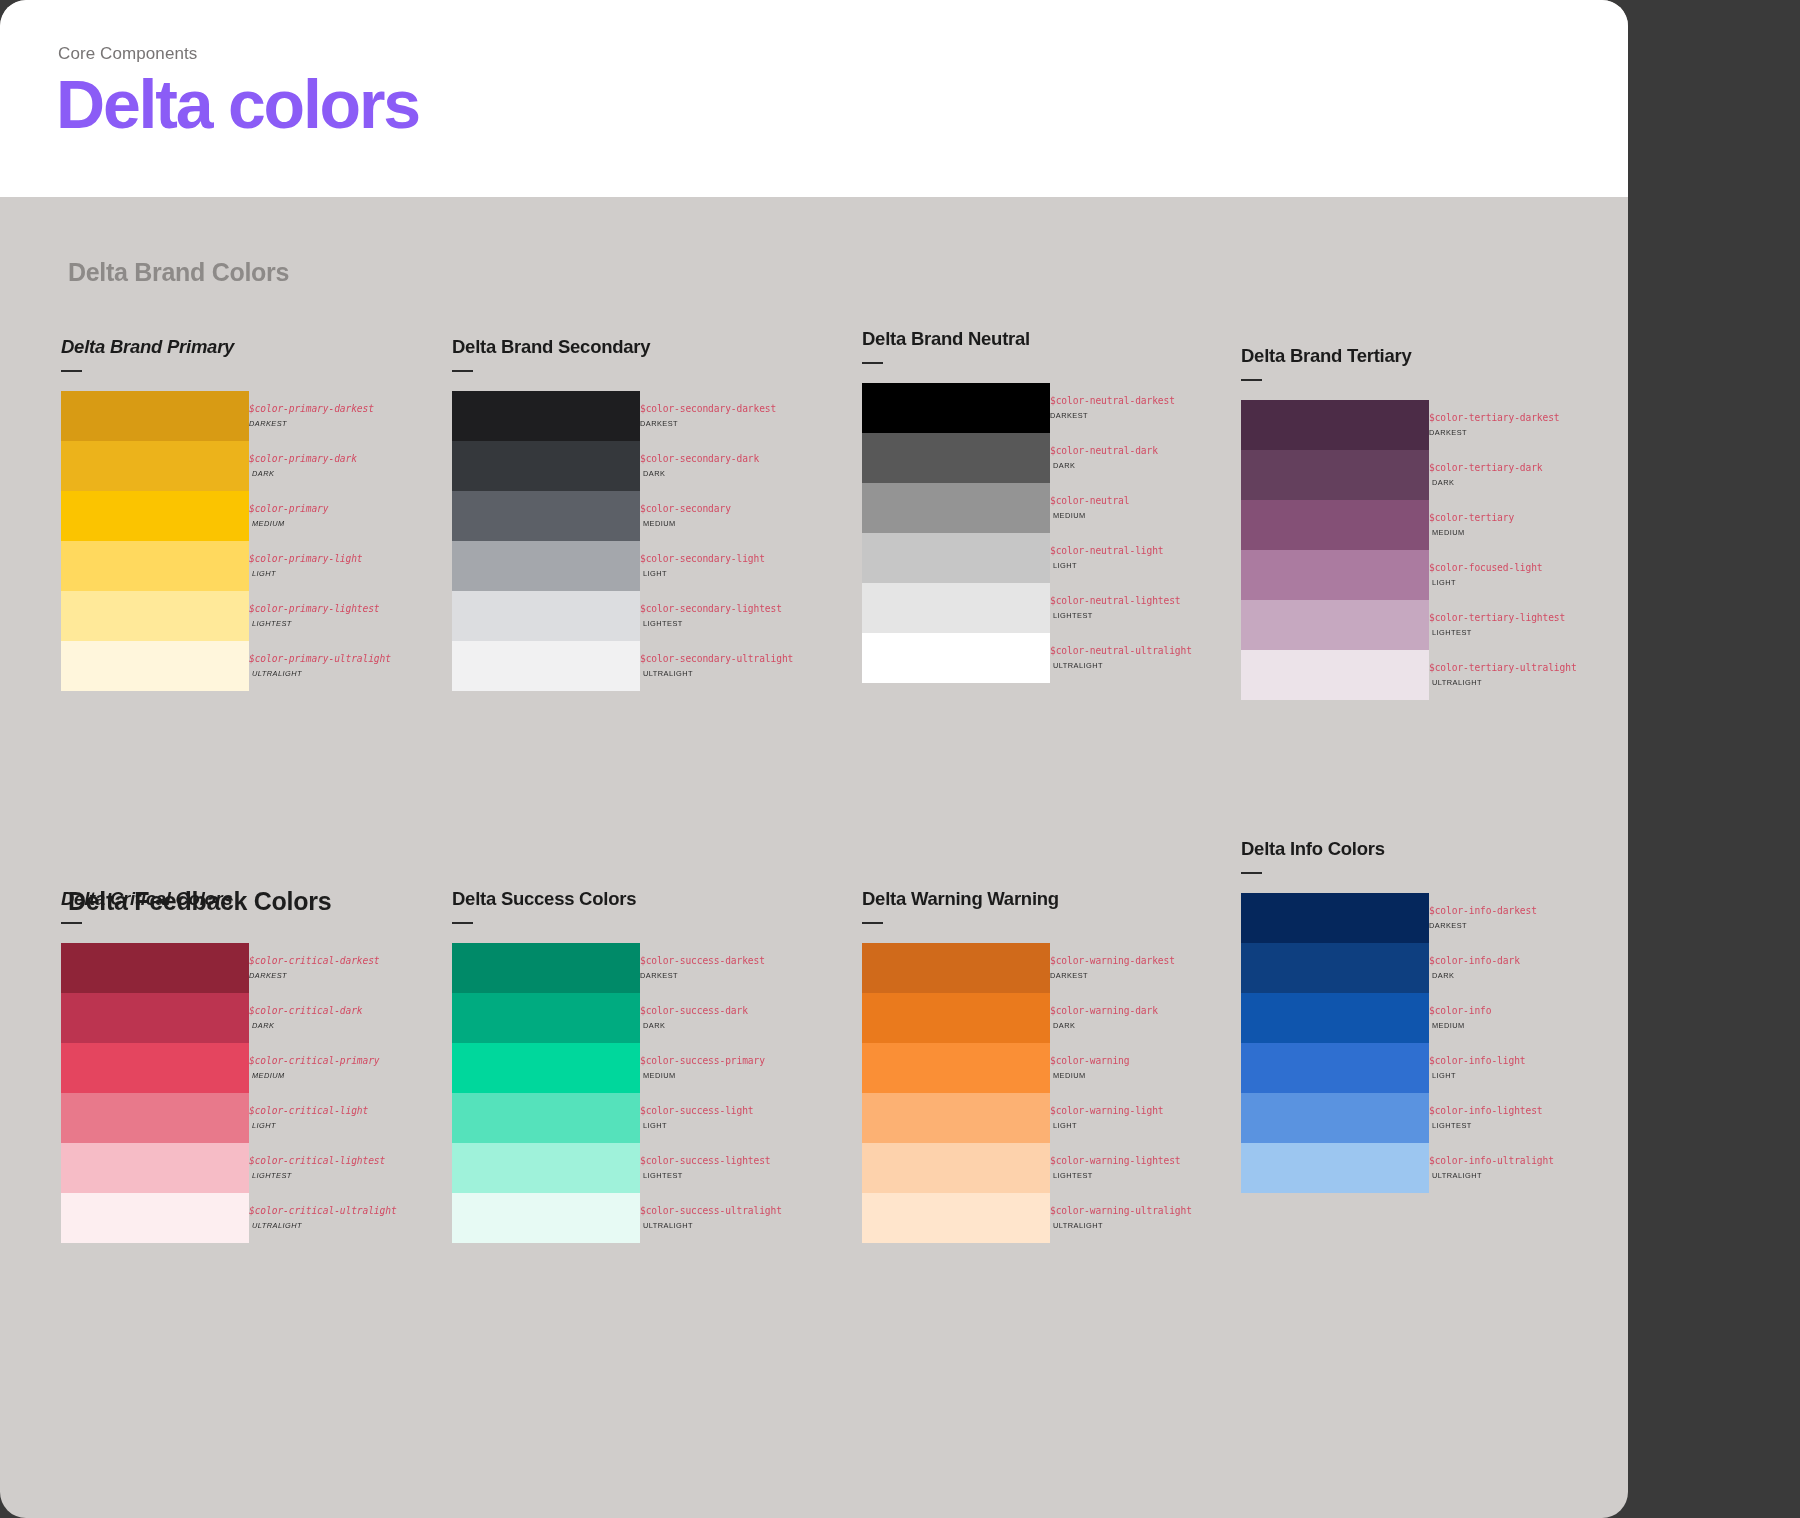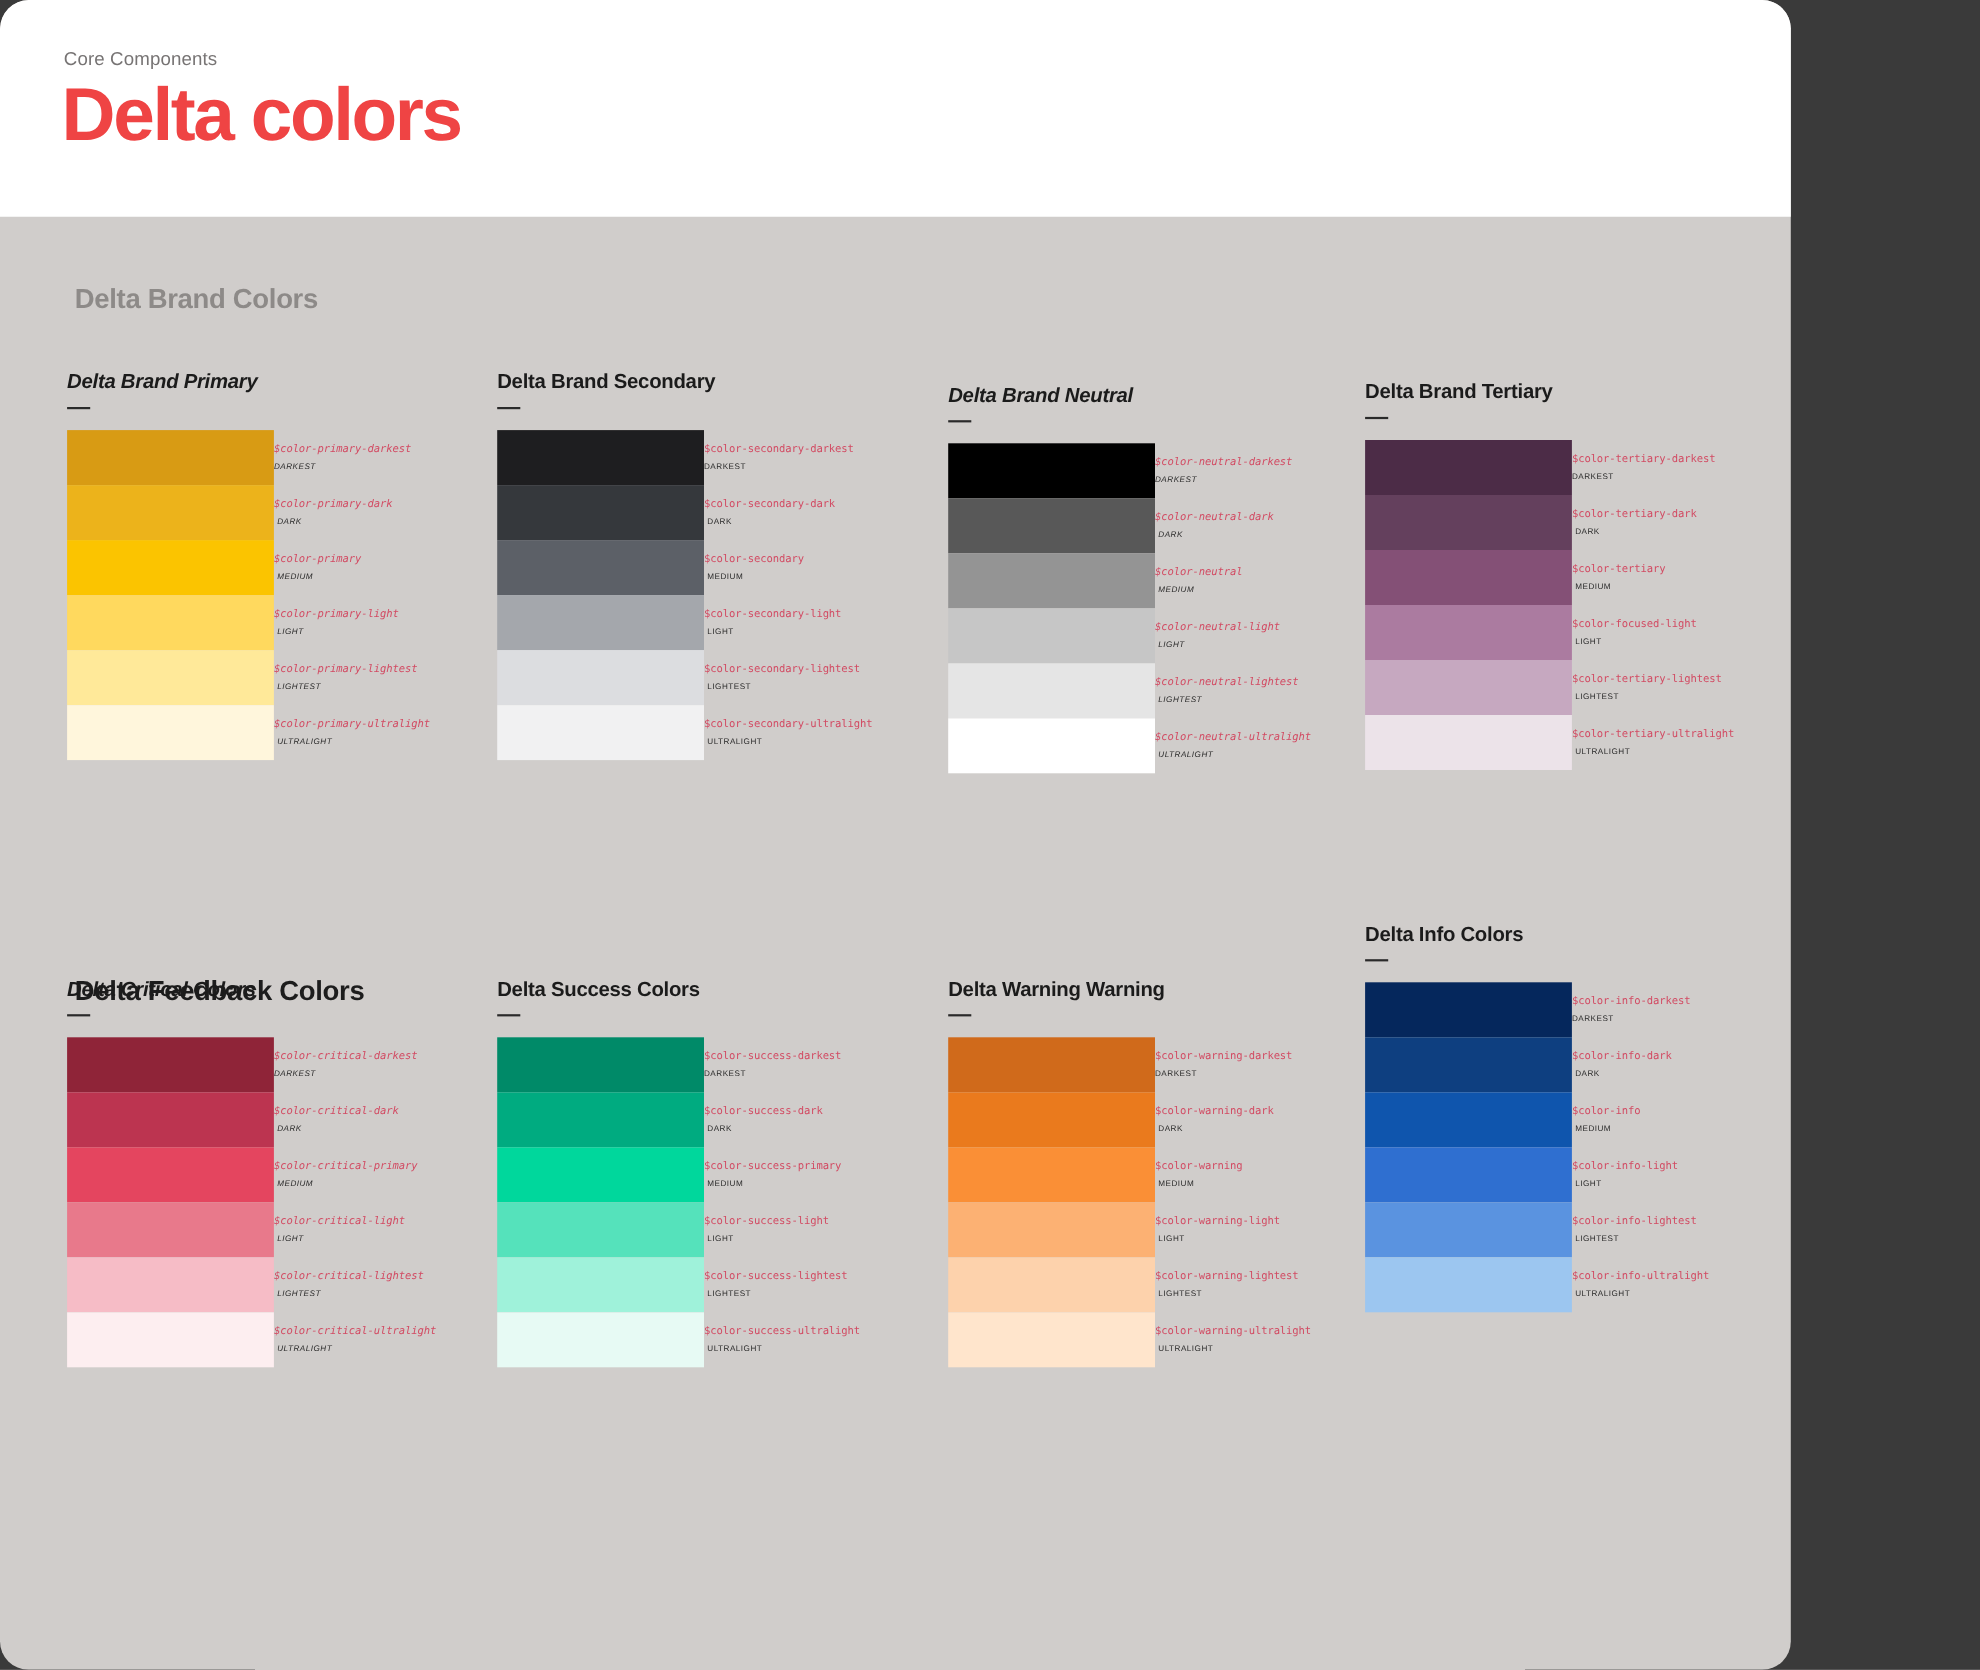--- a/index.html
+++ b/index.html
@@ -34,21 +34,21 @@
     left: 58px; top: 44px;
     font-size: 17px;
     color: #777474;
     letter-spacing: .1px;
   }
   .page-title {
     position: absolute;
     left: 56px; top: 66px;
     font-size: 68px;
     font-weight: bold;
-    color: #ef4444;
+    color: #8b5cf6;
     letter-spacing: -2.2px;
     line-height: 1.12;
   }
 
   
   .section-heading {
     position: absolute;
     font-size: 25px;
     font-weight: bold;
     letter-spacing: -.3px;
@@ -215,21 +215,21 @@
           </div>
           <div class="row">
             <div class="swatch" style="background: rgb(241, 241, 242);"></div>
             <div class="meta">
               <div class="token">$color-secondary-ultralight</div>
               <div class="tier">ULTRALIGHT</div>
             </div>
           </div>
         </div>
       </div>
-      <div class="palette" style="left: 862px; top: 348px; font-style: italic;">
+      <div class="palette" style="left: 862px; top: 328px;">
         <div class="palette-title">Delta Brand Neutral</div>
         <div class="rule"></div>
         <div class="rows">
           <div class="row">
             <div class="swatch" style="background: rgb(0, 0, 0);"></div>
             <div class="meta">
               <div class="token">$color-neutral-darkest</div>
               <div class="tier">DARKEST</div>
             </div>
           </div>

